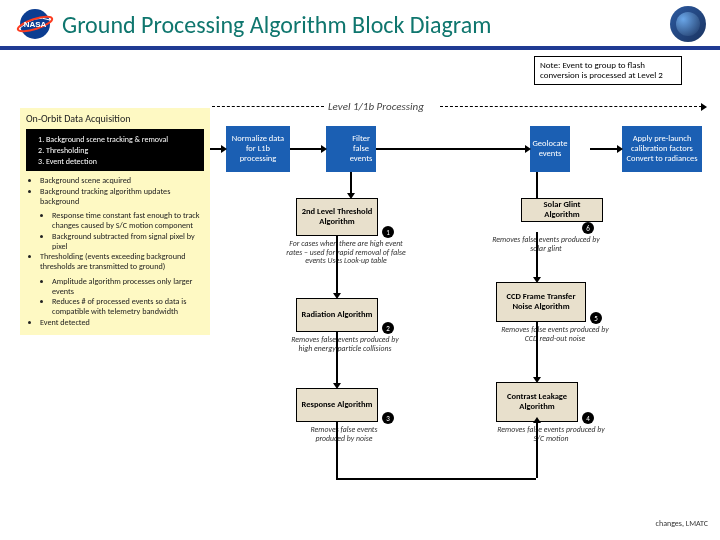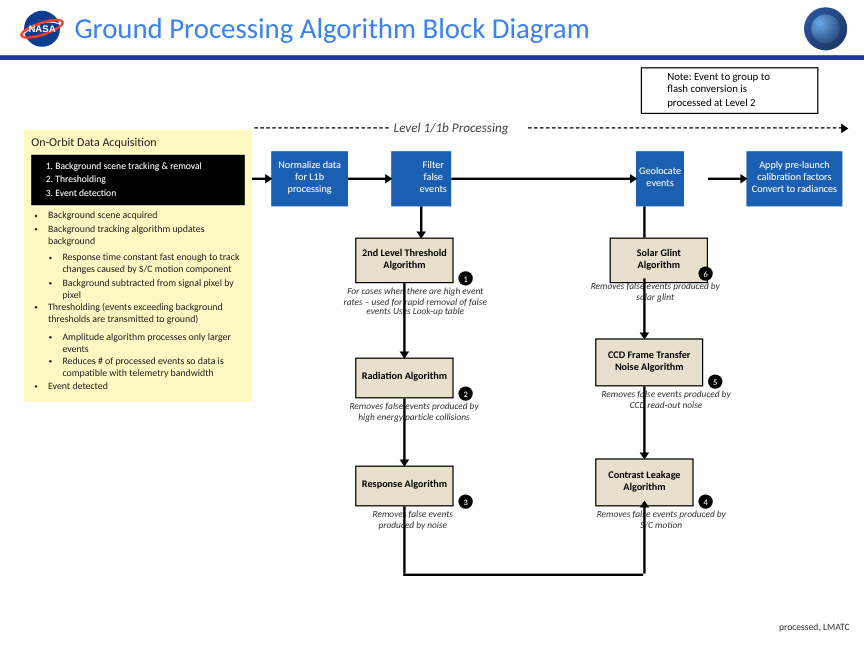--- a/index.html
+++ b/index.html
@@ -1,23 +1,23 @@
 <!DOCTYPE html>
 <html><head>
 <meta charset="utf-8">
 <style>
   * { box-sizing: border-box; margin: 0; padding: 0; }
   body { width: 720px; height: 540px; font-family: Calibri, Arial, sans-serif; background: #fff; position: relative; overflow: hidden; }
   .header { display: flex; align-items: center; padding: 6px 14px 4px; border-bottom: 4px solid #1f3a93; }
   .logo { width: 42px; height: 36px; margin-right: 6px; }
-  .title { font-size: 24px; font-weight: 400; color: #3b82f6; flex: 1; }
+  .title { font-size: 24px; font-weight: 400; color: #0f766e; flex: 1; }
   .logo-right { width: 36px; height: 36px; border-radius: 50%; background: linear-gradient(135deg,#2c5aa0,#1a3360); position: relative; }
   .logo-right::after { content:""; position:absolute; inset:6px; border-radius:50%; background:radial-gradient(circle at 30% 30%,#6aa6e8,#1a3360); }
   .diagram { position: relative; width: 720px; height: 480px; }
-  .note-box { position: absolute; top: 6px; right: 38px; width: 148px; border: 1px solid #000; padding: 3px 21px; font-size: 9px; line-height: 1.15; background:#fff; }
+  .note-box { position: absolute; top: 6px; right: 38px; width: 148px; border: 1px solid #000; padding: 3px 5px; font-size: 9px; line-height: 1.15; background:#fff; }
   .section-label { position:absolute; font-style: italic; font-size: 11px; color:#444;text-align:right; }
   .dashed { position:absolute; border-top: 1.5px dashed #000; height:0; }
   .onorbit { position:absolute; left:20px; top:58px; width:190px; background:#fef9c3; padding:4px 6px 8px; font-size:9px; }
   .onorbit-title { font-size:10px; color:#222; margin-bottom:4px; }
   .onorbit-black { background:#000; color:#fff; padding:5px 6px; font-size:8px; line-height:1.35; }
   .onorbit-black ol { padding-left:14px; }
   .onorbit ul { list-style: disc; padding-left: 14px; margin-top:4px; font-size:8.2px; line-height:1.25; color:#222; }
   .onorbit ul ul { list-style: disc; padding-left: 12px; }
   .box { position:absolute; border:1px solid #000; padding:4px; font-size:8.5px; line-height:1.15; text-align:center; display:flex; align-items:center; justify-content:center; }
   .blue { background:#1b5fb3; color:#fff; border:none; }
@@ -96,21 +96,21 @@
   <div class="caption" style="left:286px; top:190px; width:120px;">For cases when there are high event rates – used for rapid removal of false events Uses Look-up table</div>
 
   <div class="box tan" style="left:296px; top:248px; width:82px; height:34px;">Radiation Algorithm</div>
   <div class="badge" style="left:382px; top:272px;">2</div>
   <div class="caption" style="left:290px; top:286px; width:110px;">Removes false events produced by high energy particle collisions</div>
 
   <div class="box tan" style="left:296px; top:338px; width:82px; height:34px;">Response Algorithm</div>
   <div class="badge" style="left:382px; top:362px;">3</div>
   <div class="caption" style="left:296px; top:376px; width:96px;">Removes false events produced by noise</div>
 
-  <div class="box tan" style="left:508px; top:148px; width:82px; height:38px;">Solar Glint Algorithm</div>
+  <div class="box tan" style="left:521px; top:148px; width:82px; height:24px;">Solar Glint Algorithm</div>
   <div class="badge" style="left:582px; top:172px;">6</div>
   <div class="caption" style="left:486px; top:186px; width:120px;">Removes false events produced by solar glint</div>
 
   <div class="box tan" style="left:496px; top:232px; width:90px; height:40px;">CCD Frame Transfer Noise Algorithm</div>
   <div class="badge" style="left:590px; top:262px;">5</div>
   <div class="caption" style="left:500px; top:276px; width:110px;">Removes false events produced by CCD read-out noise</div>
 
   <div class="box tan" style="left:496px; top:332px; width:82px; height:40px;">Contrast Leakage Algorithm</div>
   <div class="badge" style="left:582px; top:362px;">4</div>
   <div class="caption" style="left:496px; top:376px; width:110px;">Removes false events produced by S/C motion</div>
@@ -121,14 +121,14 @@
 
   <div class="arrow v ah-d" style="left:536px; top:182px; height:46px;"></div>
   <div class="arrow v ah-d" style="left:536px; top:272px; height:56px;"></div>
 
   <div class="arrow v" style="left:336px; top:372px; height:56px;"></div>
   <div class="arrow h" style="left:336px; top:428px; width:200px;"></div>
   <div class="arrow v ah-d" style="left:536px; top:372px; height:56px; transform:scaleY(-1);"></div>
 
   <div class="arrow v" style="left:536px; top:122px; height:26px;"></div>
 
-  <div class="courtesy">processed, LMATC</div>
+  <div class="courtesy">changes, LMATC</div>
 </div>
 
 </body></html>

